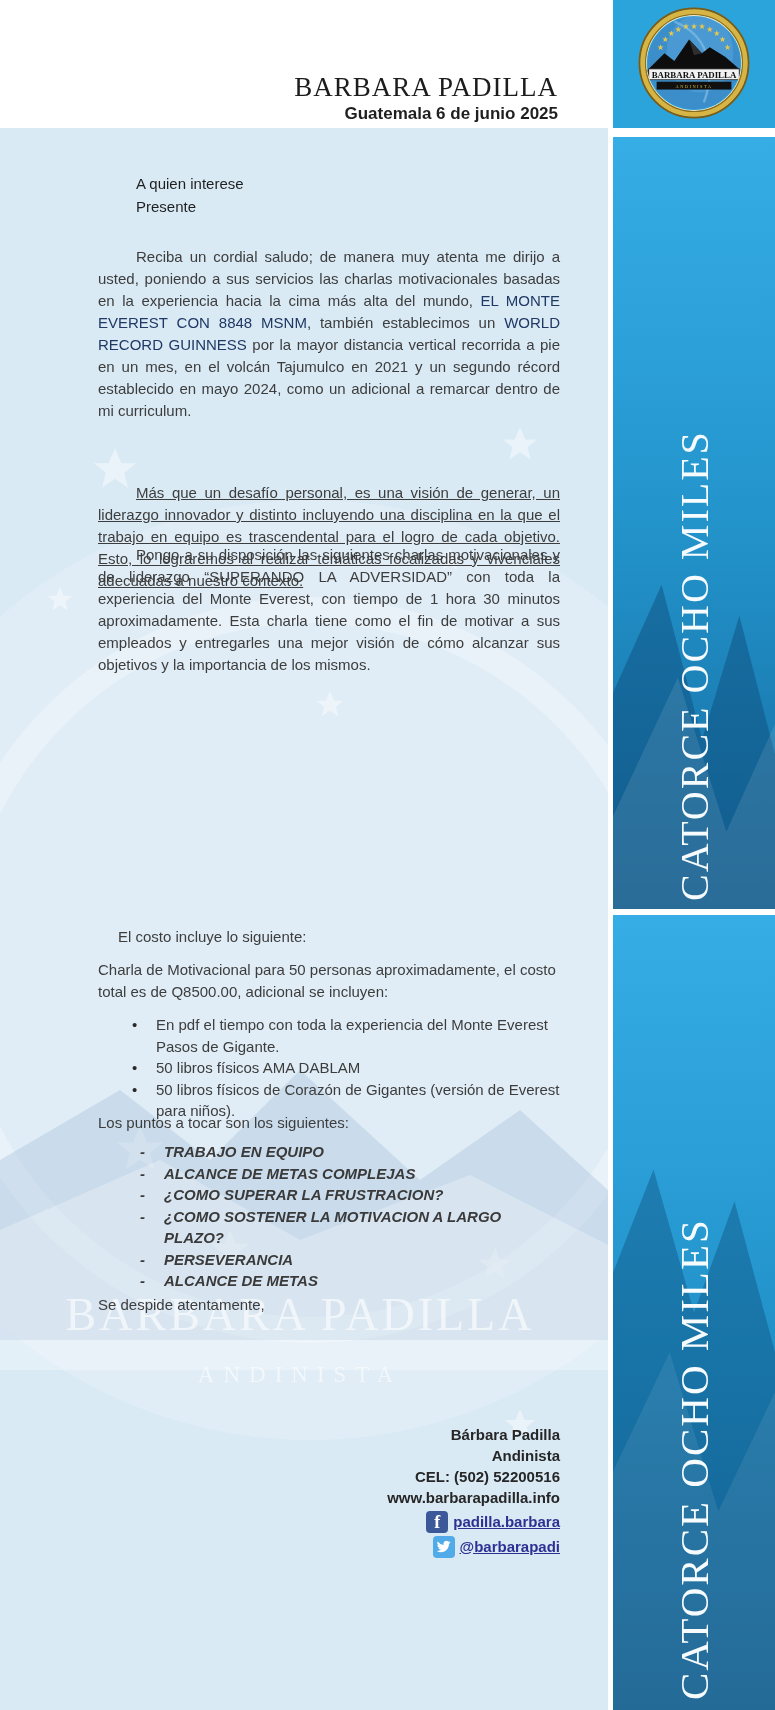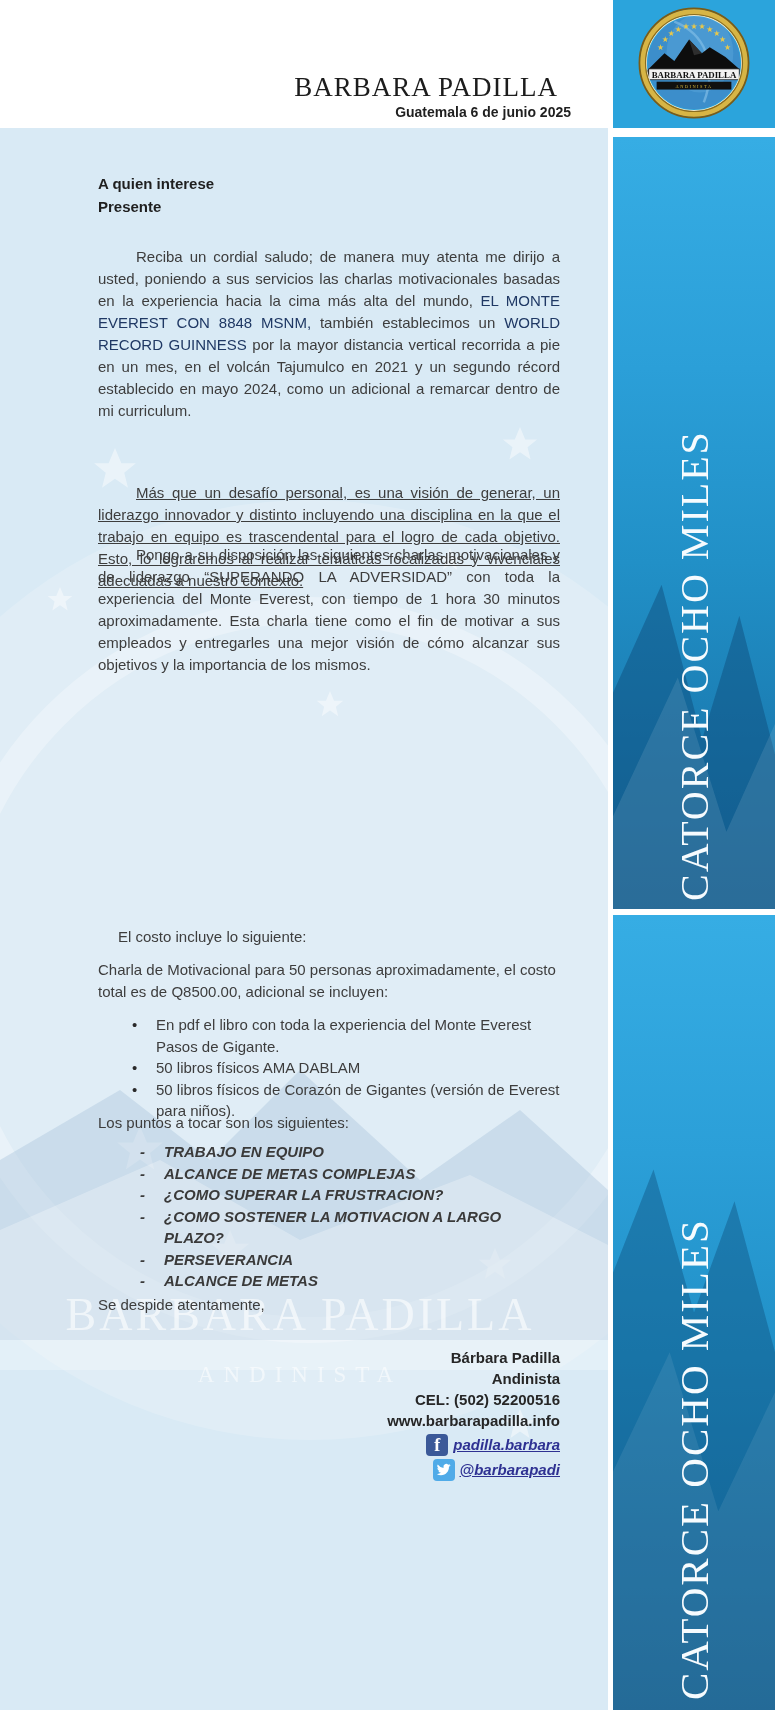--- a/index.html
+++ b/index.html
@@ -1,22 +1,22 @@
 <!DOCTYPE html>
 <html><head>
 <meta charset="utf-8">
 <style>
   html,body{margin:0;padding:0;background:#888;}
   .page{position:relative;width:775px;height:1710px;background:#ffffff;overflow:hidden;
         font-family:"Liberation Sans",sans-serif;color:#3d3d3d;margin:0 auto;}
   
   .header-title{position:absolute;top:72px;left:0;width:558px;text-align:right;
         font-family:"Liberation Serif",serif;font-size:27px;letter-spacing:1px;color:#1c1c1c;}
-  .header-date{position:absolute;top:104px;left:13px;width:558px;text-align:right;
-        font-weight:bold;font-size:14px;color:#1f1f1f;}
+  .header-date{position:absolute;top:104px;left:0;width:558px;text-align:right;
+        font-weight:bold;font-size:17px;color:#1f1f1f;}
   
   .doc-bg{position:absolute;left:0;top:128px;width:608px;height:1582px;background:#d9eaf5;}
   .watermark{position:absolute;left:0;top:330px;width:608px;height:1250px;pointer-events:none;}
   
   .logo-block{position:absolute;left:613px;top:0;width:162px;height:128px;background:#2ba4dc;}
   .logo-svg{position:absolute;left:22px;top:4px;}
   .side-seg{position:absolute;left:613px;width:162px;overflow:hidden;
         background:linear-gradient(180deg,#36ade4 0%,#2b9fd8 30%,#2190c7 55%,#1b7db3 78%,#176c9f 100%);}
   .seg1{top:137px;height:772px;}
   .seg2{top:915px;height:795px;}
@@ -28,41 +28,41 @@
   .side-text{position:absolute;left:0;top:0;right:0;bottom:0;display:flex;
         justify-content:flex-start;align-items:center;
         writing-mode:vertical-rl;transform:rotate(180deg);
         font-family:"Liberation Serif",serif;color:#f6fbfe;white-space:nowrap;}
   .seg1 .side-text{font-size:40px;letter-spacing:2px;padding-top:8px;}
   .seg2 .side-text{font-size:41px;letter-spacing:2px;padding-top:10px;}
   
   .blk{position:absolute;left:98px;width:462px;font-size:15px;line-height:22px;}
   .just{text-align:justify;}
   .indent{text-indent:38px;}
-  .recipient{top:172px;font-weight:bold;color:#1f1f1f;line-height:23px;}
+  .recipient{top:172px;font-weight:normal;color:#1f1f1f;line-height:23px;margin-left:38px;}
   .p1{top:246px;} .p2{top:404px;} .p3{top:482px;text-decoration:underline;} .p4{top:544px;}
   .hl{color:#1f3864;}
   .cost-h{top:926px;margin-left:20px;} .cost-intro{top:959px;}
   .bullets{top:1014px;} .bullets .li{position:relative;padding-left:58px;line-height:21.5px;}
   .bullets .li::before{content:"•";position:absolute;left:34px;font-size:15px;color:#2a2a2a;}
   .points-h{top:1112px;}
   .dashes{top:1141px;} .dashes .li{position:relative;padding-left:66px;line-height:21.5px;
         font-weight:600;color:#3a3a3a;font-style:italic;}
   .dashes .li::before{content:"-";position:absolute;left:42px;font-weight:600;}
   .closing{top:1294px;}
   
-  .sig{top:1348px;text-align:right;font-weight:bold;color:#262626;line-height:20px;}
+  .sig{top:1425px;text-align:right;font-weight:bold;color:#262626;line-height:20px;}
   .sig .line{margin-bottom:1px;}
   .social-row{display:flex;justify-content:flex-end;align-items:center;gap:5px;height:25px;}
   .fb-icon{width:22px;height:22px;border-radius:4px;background:#3b5998;color:#fff;
         font-family:"Liberation Serif",serif;font-weight:bold;font-size:18px;line-height:22px;
         text-align:center;}
   .tw-icon{width:22px;height:22px;border-radius:4px;background:#50abe8;display:flex;
         align-items:center;justify-content:center;}
-  .sig a, .sig .link{color:#2e3192;text-decoration:underline;font-weight:bold;font-style:italic;}
+  .sig a, .sig .link{color:#2e3192;text-decoration:underline;font-weight:bold;}
 </style>
 </head>
 <body>
 
 <div class="page">
 
   <div class="header-title">BARBARA PADILLA</div>
   <div class="header-date">Guatemala 6 de junio 2025</div>
 
   <div class="doc-bg"></div>
@@ -97,21 +97,21 @@
 
   <div class="blk just indent p1"><span>Reciba un cordial saludo; de manera muy atenta me dirijo a usted, poniendo a sus servicios las charlas motivacionales basadas en la experiencia hacia la cima más alta del mundo, </span><span class="hl">EL MONTE EVEREST CON 8848 MSNM,</span><span> también establecimos un </span><span class="hl">WORLD RECORD GUINNESS</span><span> por la mayor distancia vertical recorrida a pie en un mes, en el volcán Tajumulco en 2021 y un segundo récord establecido en mayo 2024, como un adicional a remarcar dentro de mi curriculum.</span></div>
 
   <div class="blk just indent p3">Más que un desafío personal, es una visión de generar, un liderazgo innovador y distinto incluyendo una disciplina en la que el trabajo en equipo es trascendental para el logro de cada objetivo. Esto, lo lograremos al realizar temáticas focalizadas y vivenciales adecuadas a nuestro contexto.</div>
   <div class="blk just indent p4">Pongo a su disposición las siguientes charlas motivacionales y de liderazgo “SUPERANDO LA ADVERSIDAD” con toda la experiencia del Monte Everest, con tiempo de 1 hora 30 minutos aproximadamente. Esta charla tiene como el fin de motivar a sus empleados y entregarles una mejor visión de cómo alcanzar sus objetivos y la importancia de los mismos.</div>
 
   <div class="blk cost-h">El costo incluye lo siguiente:</div>
   <div class="blk cost-intro">Charla de Motivacional para 50 personas aproximadamente, el costo total es de Q8500.00, adicional se incluyen:</div>
 
   <div class="blk bullets">
-    <div class="li">En pdf el libro con toda la experiencia del Monte Everest Pasos de Gigante.</div>
+    <div class="li">En pdf el tiempo con toda la experiencia del Monte Everest Pasos de Gigante.</div>
     <div class="li">50 libros físicos AMA DABLAM</div>
     <div class="li">50 libros físicos de Corazón de Gigantes (versión de Everest para niños).</div>
   </div>
 
   <div class="blk points-h">Los puntos a tocar son los siguientes:</div>
 
   <div class="blk dashes">
     <div class="li">TRABAJO EN EQUIPO</div>
     <div class="li">ALCANCE DE METAS COMPLEJAS</div>
     <div class="li">¿COMO SUPERAR LA FRUSTRACION?</div>

